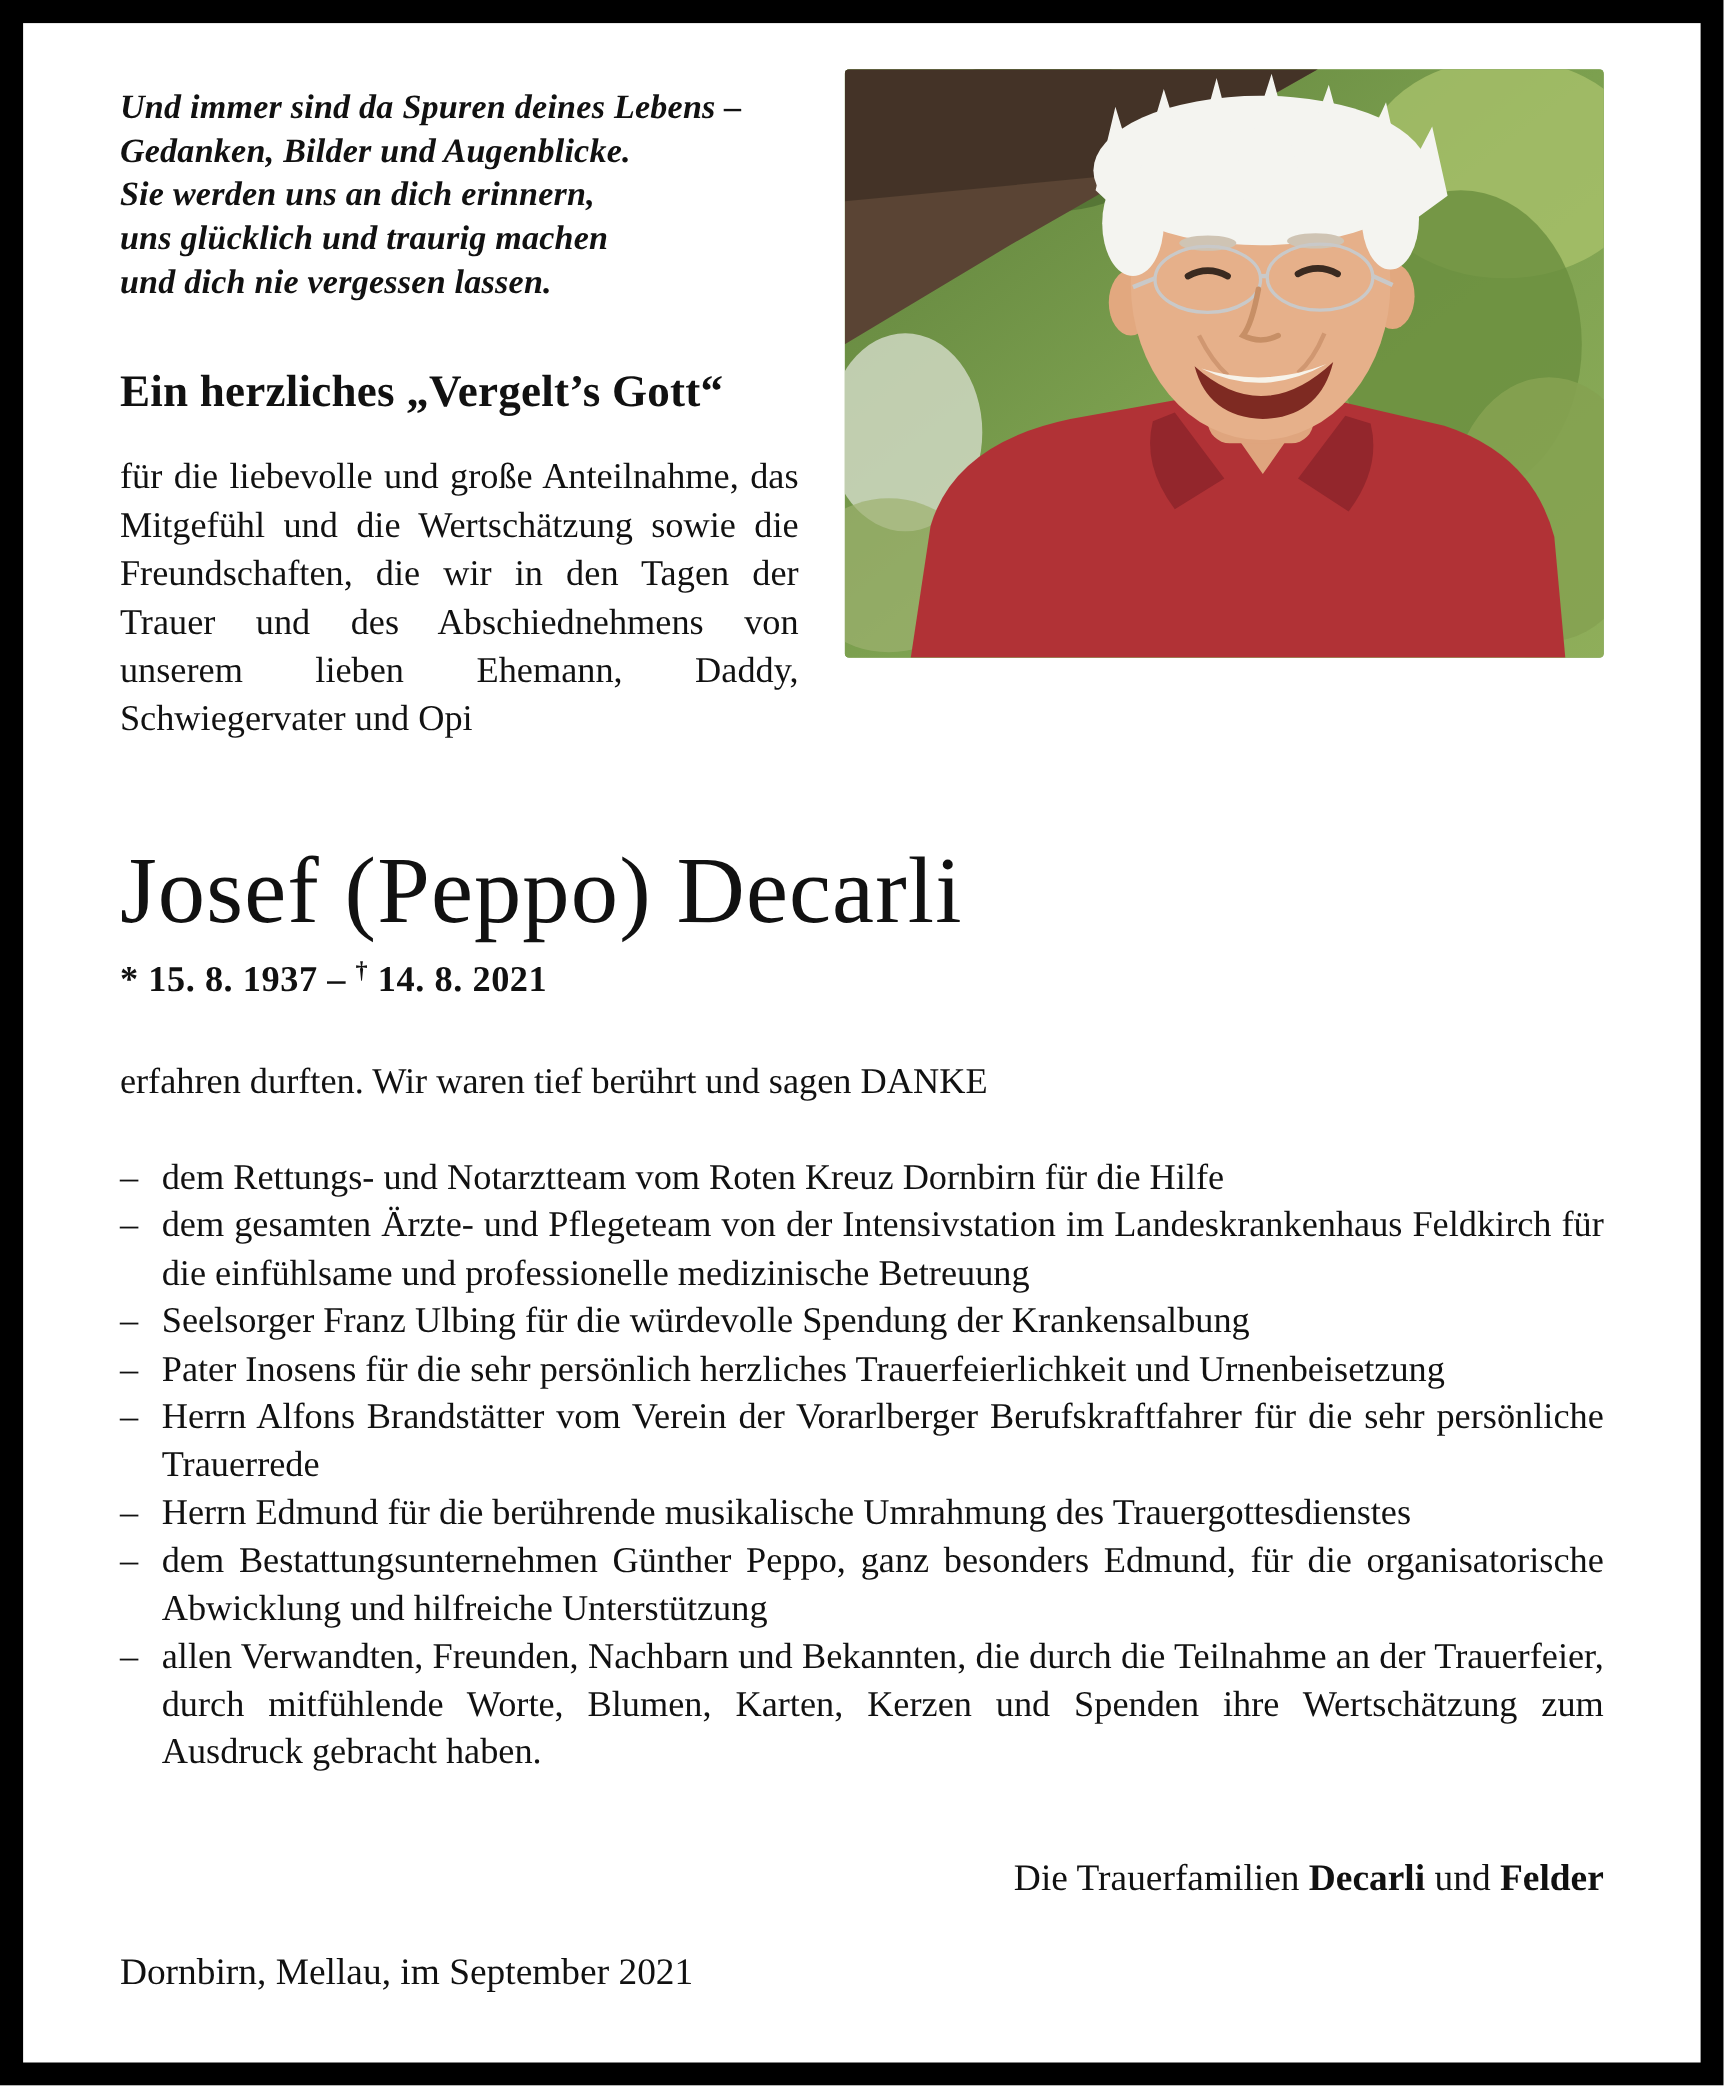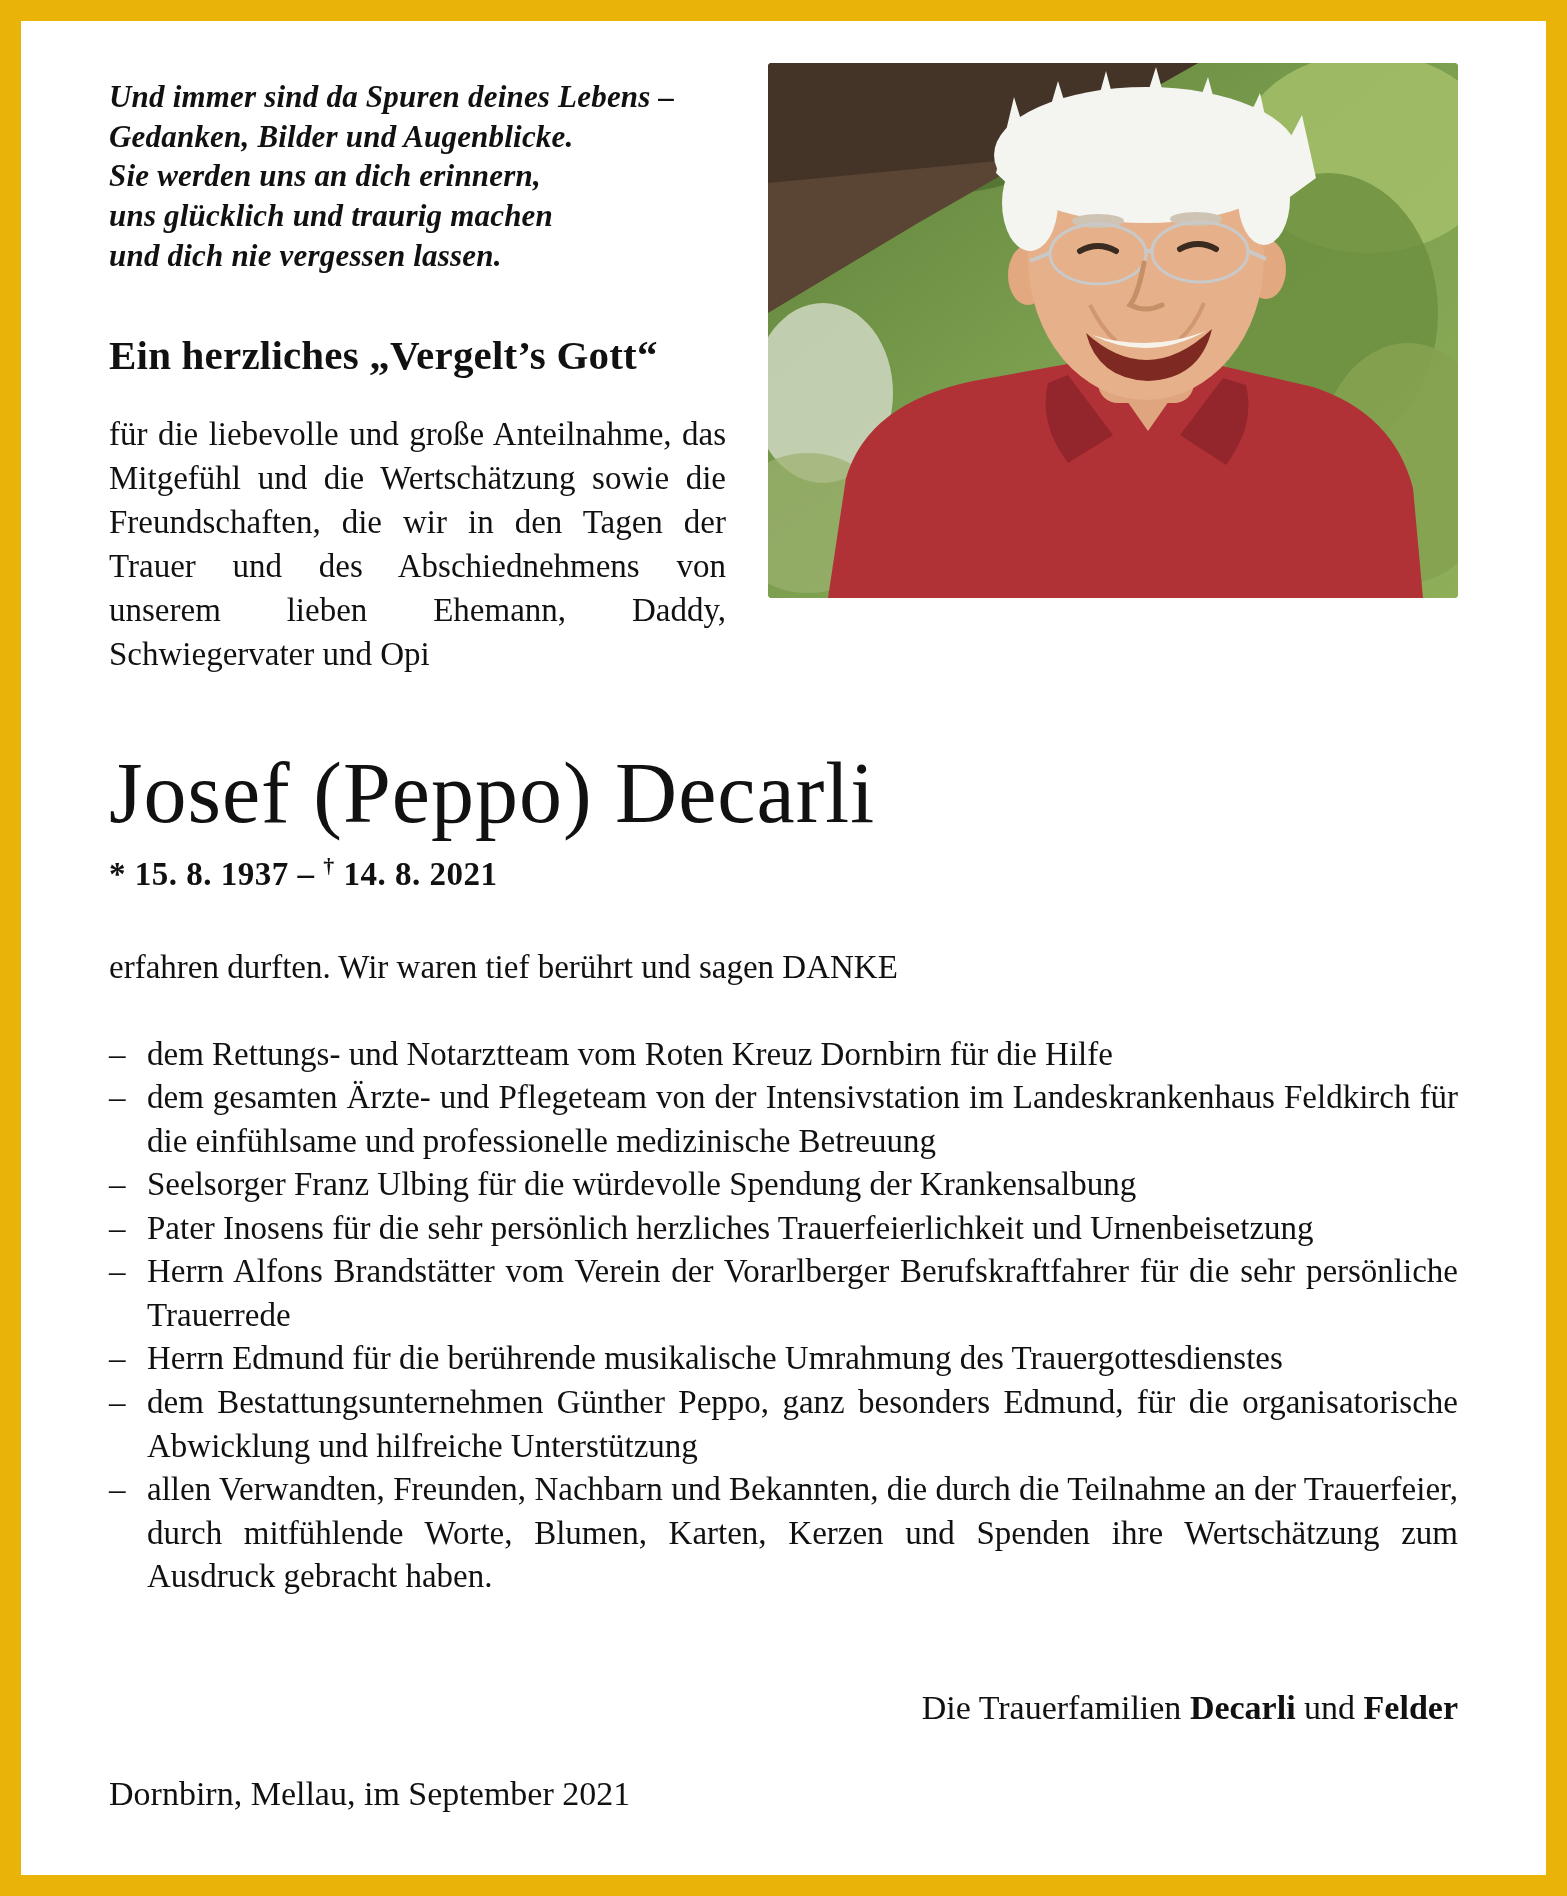--- a/index.html
+++ b/index.html
@@ -2,21 +2,21 @@
 <html><head>
 <meta charset="utf-8">
 <style>
   * { box-sizing: border-box; }
   html, body { margin: 0; padding: 0; background: #ffffff; }
   body { font-family: "Liberation Serif", serif; color: #111; }
 
   .frame {
     width: 1567px;
     height: 1896px;
-    background: #eab308;
+    background: #000000;
     padding: 21px;
     margin: 0 auto;
   }
   .page {
     background: #fff;
     width: 100%;
     height: 100%;
     padding: 42px 88px 62px 88px;
     display: flex;
     flex-direction: column;
@@ -42,21 +42,21 @@
     font-weight: bold;
     font-size: 41px;
     margin: 56px 0 0 0;
     letter-spacing: 0.2px;
   }
 
   .intro {
     font-size: 33px;
     line-height: 1.33;
     text-align: justify;
-    margin: 34px 0 0 0;
+    margin: 34px 0 16px 0;
   }
 
   .photo {
     flex: 0 0 690px;
     width: 690px;
     height: 535px;
     border-radius: 4px;
     overflow: hidden;
     background: #7ca04f;
   }

